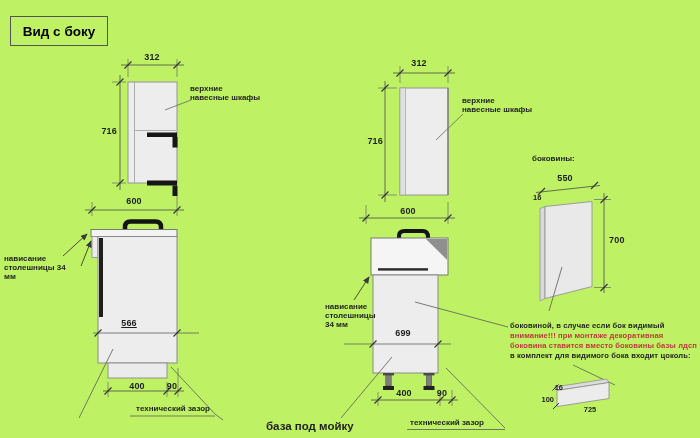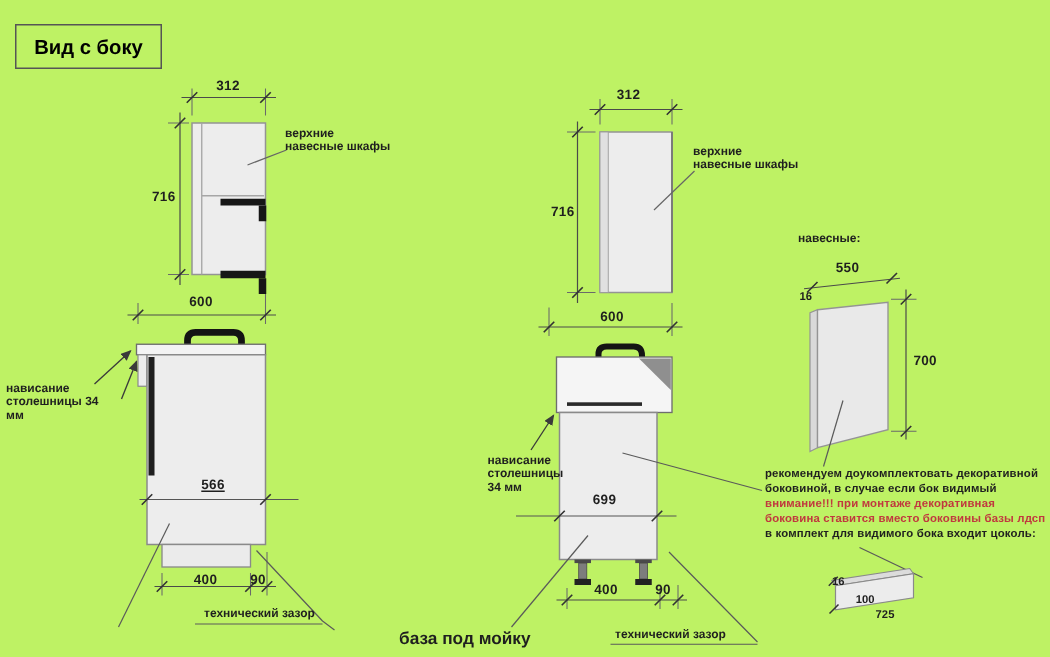--- a/index.html
+++ b/index.html
@@ -136,45 +136,44 @@
   </svg>
 
   <div id="title-box">Вид с боку</div>
 
   <div class="lbl dim ctr" style="left:152px;top:52px;">312</div>
   <div class="lbl dim rgt" style="left:117px;top:126px;">716</div>
   <div class="lbl ann wrap" style="left:190px;top:84px;width:72px;">верхние навесные шкафы</div>
 
   <div class="lbl dim ctr" style="left:134px;top:196px;">600</div>
   <div class="lbl ann wrap" style="left:4px;top:254px;width:70px;">нависание столешницы 34 мм</div>
-  <div class="lbl dim ctr" style="left:142px;top:318px;text-decoration:underline;">566</div>
+  <div class="lbl dim ctr" style="left:129px;top:318px;text-decoration:underline;">566</div>
   <div class="lbl dim ctr" style="left:137px;top:381px;">400</div>
   <div class="lbl dim ctr" style="left:172px;top:381px;">90</div>
   <div class="lbl ann" style="left:136px;top:404px;">технический зазор</div>
 
   <div class="lbl dim ctr" style="left:419px;top:58px;">312</div>
   <div class="lbl dim rgt" style="left:383px;top:136px;">716</div>
   <div class="lbl ann wrap" style="left:462px;top:96px;width:72px;">верхние навесные шкафы</div>
 
   <div class="lbl dim ctr" style="left:408px;top:206px;">600</div>
   <div class="lbl ann wrap" style="left:325px;top:302px;width:46px;">нависание столешницы 34 мм</div>
   <div class="lbl dim ctr" style="left:403px;top:328px;">699</div>
   <div class="lbl dim ctr" style="left:404px;top:388px;">400</div>
   <div class="lbl dim ctr" style="left:442px;top:388px;">90</div>
   <div class="lbl ann" style="left:410px;top:418px;">технический зазор</div>
   <div class="lbl cap" style="left:266px;top:420px;">база под мойку</div>
 
-  <div class="lbl ann" style="left:532px;top:154px;">навесные:</div>
+  <div class="lbl ann" style="left:532px;top:154px;">боковины:</div>
   <div class="lbl dim ctr" style="left:565px;top:173px;">550</div>
   <div class="lbl small" style="left:533px;top:194px;font-weight:bold;">16</div>
   <div class="lbl dim" style="left:609px;top:235px;">700</div>
 
-  <div class="lbl note-line" style="left:510px;top:312px;">рекомендуем доукомплектовать декоративной</div>
   <div class="lbl note-line" style="left:510px;top:322px;">боковиной, в случае если бок видимый</div>
   <div class="lbl note-line" style="left: 510px; top: 332px; color: rgb(192, 57, 62);">внимание!!! при монтаже декоративная</div>
   <div class="lbl note-line" style="left: 510px; top: 342px; color: rgb(192, 57, 62);">боковина ставится вместо боковины базы лдсп</div>
   <div class="lbl note-line" style="left:510px;top:352px;">в комплект для видимого бока входит цоколь:</div>
 
   <div class="lbl small rgt" style="left:563px;top:384px;font-weight:bold;">16</div>
-  <div class="lbl small rgt" style="left:554px;top:396px;font-weight:bold;margin-left:29px;">100</div>
+  <div class="lbl small rgt" style="left:554px;top:396px;font-weight:bold;">100</div>
   <div class="lbl small ctr" style="left:590px;top:406px;font-weight:bold;">725</div>
 
 </div>
 
 </body></html>

